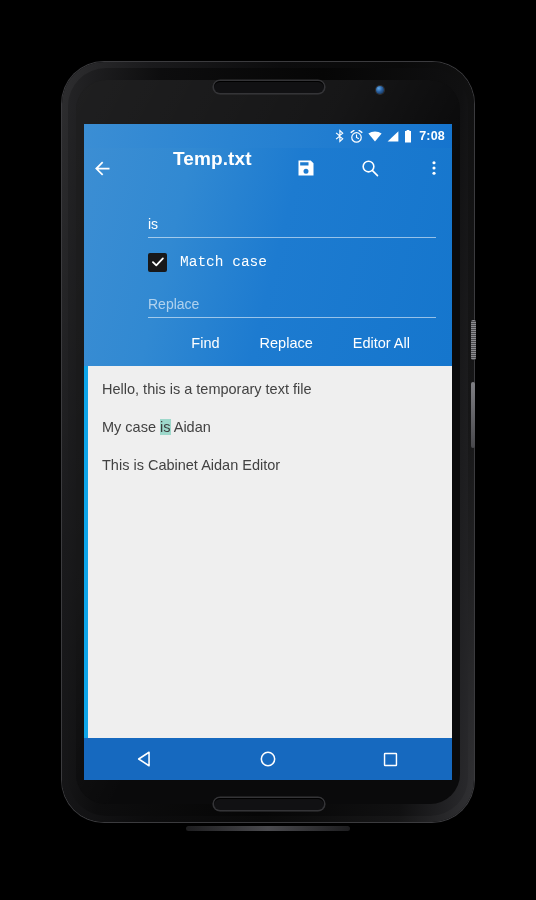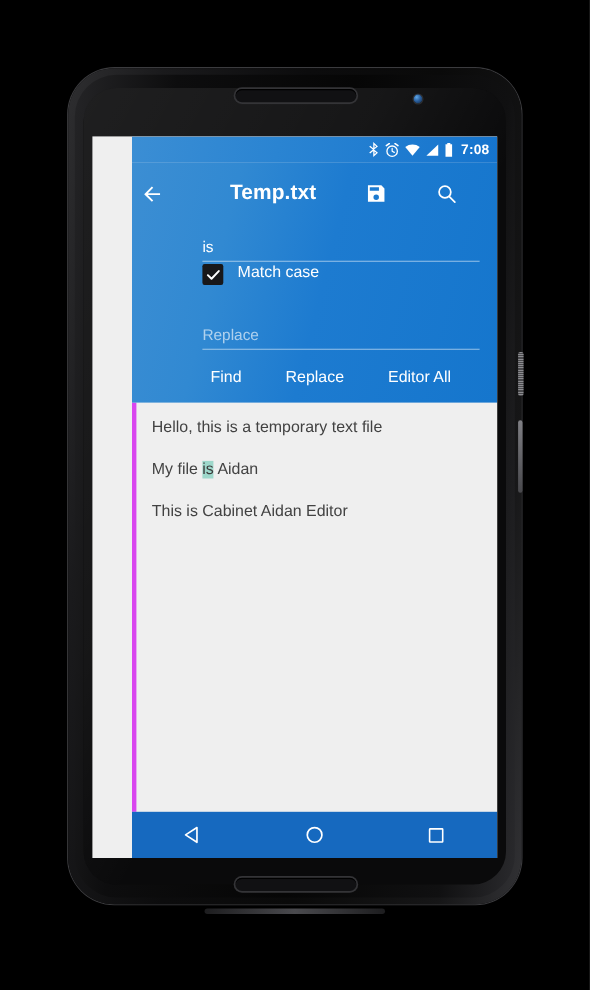--- a/index.html
+++ b/index.html
@@ -94,41 +94,41 @@
   .clock {
     color: #fff; font-size: 12.5px; font-weight: bold; letter-spacing: .2px;
     margin-left: 2px; line-height: 1;
   }
 
   
   .appheader {
     position: relative;
     background: linear-gradient(104deg,#3c8ed3 0%,#3189d2 26%,#1d7bd0 52%,#1576cd 100%);
   }
-  .toolbar { height: 56px; display: flex; align-items: center; padding: 0 8px; gap: 44px; }
+  .toolbar { height: 56px; display: flex; align-items: flex-start; padding: 0 8px; gap: 44px; }
   .tb-btn {
     width: 40px; height: 40px; display: flex; align-items: center; justify-content: center;
     cursor: pointer; border-radius: 50%;
   }
   .tb-title {
     color: #fff; font-size: 19px; font-weight: bold;
     margin-left: 16px; flex: 1; letter-spacing: .1px;
   }
 
   
   .findpanel { padding: 0 16px 0 64px; }
   .field {
     position: relative; height: 34px; display: flex; align-items: flex-end;
     border-bottom: 1.5px solid rgba(255,255,255,.55);
     margin-bottom: 2px;
   }
   .field-text { color: #ffffff; font-size: 14px; padding-bottom: 5px; }
   .field-text.placeholder { color: rgba(255,255,255,.62); }
 
-  .checkrow { display: flex; height: 44px; }
+  .checkrow { display: flex; align-items: center; height: 44px; font-family: Liberation Mono, monospace; }
   .checkbox {
     width: 19px; height: 19px; border-radius: 2px;
     background: #18181a;
     display: flex; align-items: center; justify-content: center;
     cursor: pointer; flex: none;
   }
   .checkrow-label { color: #fff; font-size: 14.5px; margin-left: 13px; }
 
   .actions {
     display: flex; align-items: center; height: 46px;
@@ -138,29 +138,29 @@
     color: #fff; font-size: 14.5px; padding: 8px 12px; cursor: pointer;
     border-radius: 2px; white-space: nowrap;
   }
   .act.first { margin-right: auto; margin-left: 56px; }
 
   
   .doc {
     background: #efefef;
     flex: 1;
     padding: 14px 14px 0 14px;
-    border-left: 4px solid #d946ef;
+    border-left: 4px solid #0ea5e9;
   }
   .doc-line {
     color: #424242; font-size: 14.5px; line-height: 1.3;
     margin-bottom: 19px; white-space: pre-wrap;
   }
   .hl { background: #9ed8cb; color: #3c3c3c; }
 
-  .screen-flex { display: flex; flex-direction: column; height: 100%; margin-left: 36px; }
+  .screen-flex { display: flex; flex-direction: column; height: 100%; }
 
   
   .navbar {
     height: 42px; background: #1669bf;
     display: flex; align-items: center; justify-content: space-around;
     flex: none;
   }
   .nav-btn {
     width: 58px; height: 42px; display: flex; align-items: center; justify-content: center;
     cursor: pointer;
@@ -259,21 +259,21 @@
           <span class="act first">Find</span>
           <span class="act">Replace</span>
           <span class="act">Editor All</span>
         </div>
 
       </div>
     </div>
 
     <div class="doc">
       <div class="doc-line">Hello, this is a temporary text file</div>
-      <div class="doc-line"><span>My file </span><span class="hl">is</span><span> Aidan</span></div>
+      <div class="doc-line"><span>My case </span><span class="hl">is</span><span> Aidan</span></div>
       <div class="doc-line">This is Cabinet Aidan Editor</div>
     </div>
 
     <div class="navbar">
       <div class="nav-btn">
         <svg width="18" height="18" viewBox="0 0 20 20">
           <path d="M14.5 2.5 L3 10 L14.5 17.5 Z" fill="none" stroke="#fff" stroke-width="1.7" stroke-linejoin="round"></path>
         </svg>
       </div>
       <div class="nav-btn">

